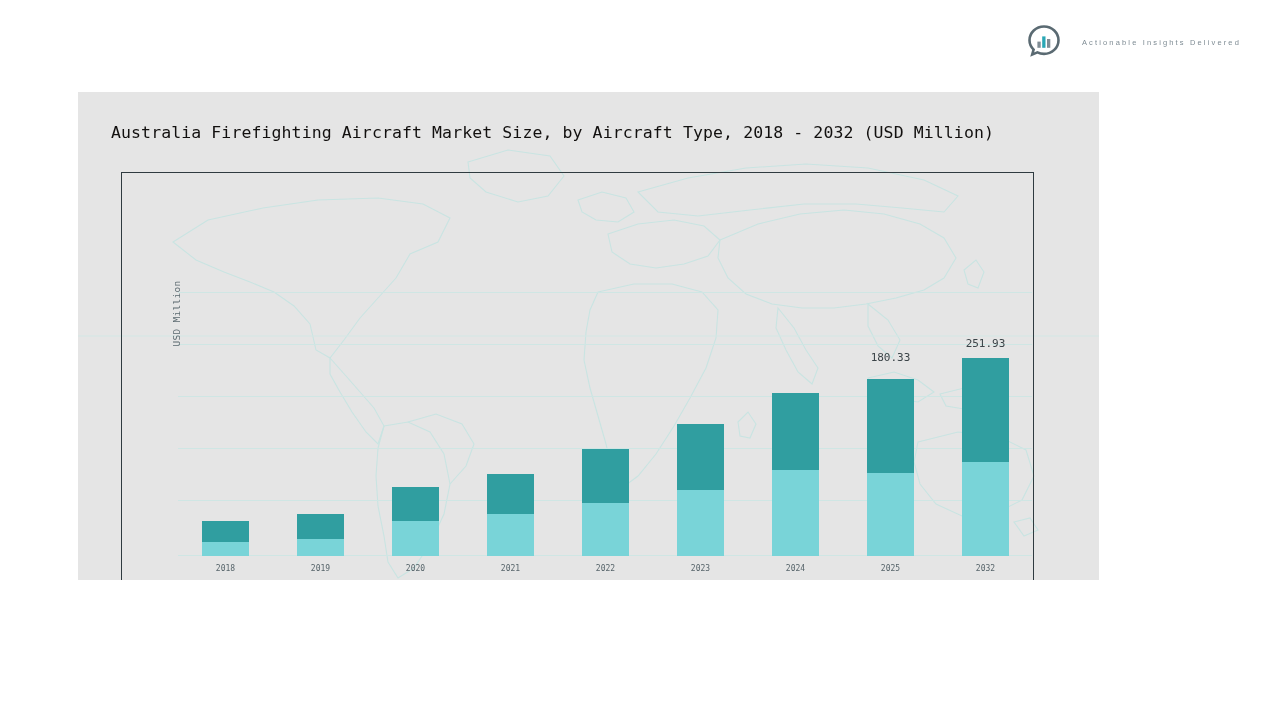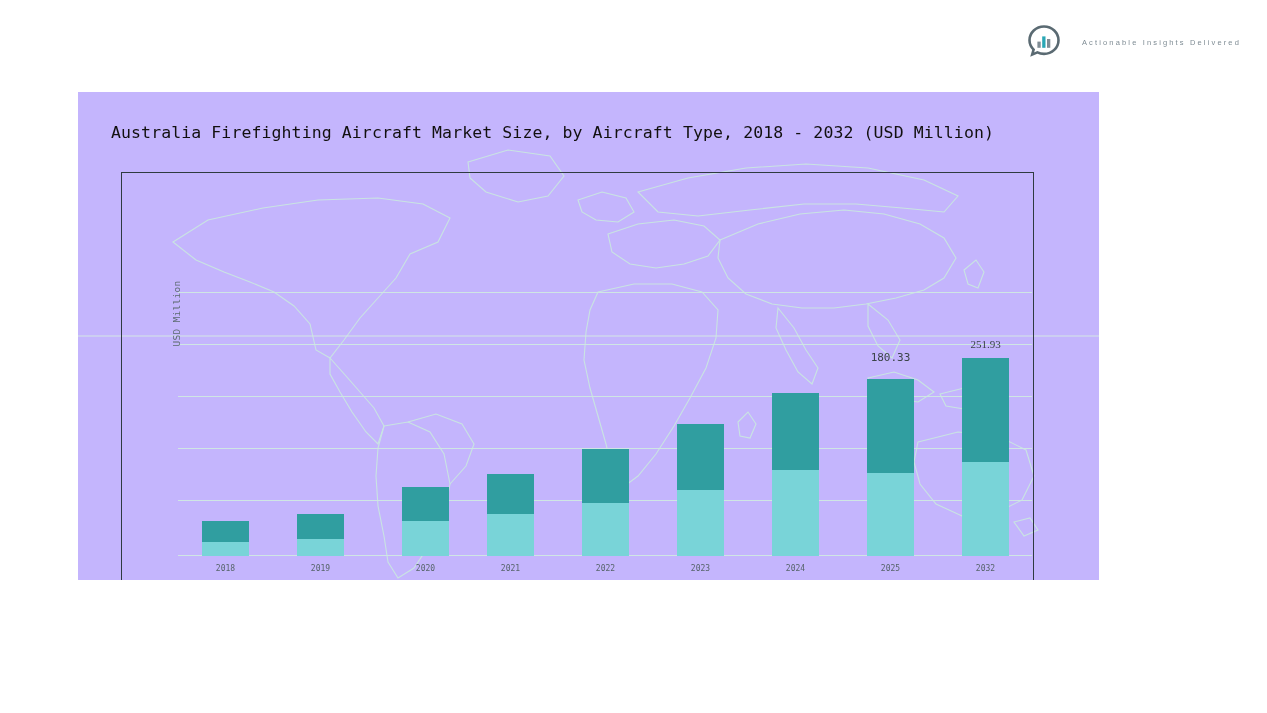--- a/index.html
+++ b/index.html
@@ -29,21 +29,21 @@
   #brand-tagline{
     font-family:"Liberation Sans", sans-serif;
     font-size:7.5px; letter-spacing:2.15px; color:#7f8c94;
     margin-top:4px; margin-left:12px; white-space:nowrap;
   }
 
   
   #panel{
     position:absolute; left:78px; top:92px;
     width:1021px; height:488px;
-    background:#c4b5fd;
+    background:#e5e5e5;
     overflow:hidden;
   }
   #panel-map{ position:absolute; inset:0; width:100%; height:100%; }
 
   #chart-title{
     position:absolute; left:33px; top:31px;
     font-size:16.5px; color:#12100f; letter-spacing:.1px;
     white-space:nowrap;
   }
 
@@ -184,21 +184,21 @@
         <span class="seg seg-roto" style="height:14px;"></span>
         <span class="bar-xlabel">2018</span>
       </div>
 
       <div class="bar-group" style="left:119px;">
         <span class="seg seg-fixed" style="height:25px;"></span>
         <span class="seg seg-roto" style="height:17px;"></span>
         <span class="bar-xlabel">2019</span>
       </div>
 
-      <div class="bar-group" style="left:224px;">
+      <div class="bar-group" style="left:214px;">
         <span class="seg seg-fixed" style="height:34px;"></span>
         <span class="seg seg-roto" style="height:35px;"></span>
         <span class="bar-xlabel">2020</span>
       </div>
 
       <div class="bar-group" style="left:309px;">
         <span class="seg seg-fixed" style="height:40px;"></span>
         <span class="seg seg-roto" style="height:42px;"></span>
         <span class="bar-xlabel">2021</span>
       </div>
@@ -222,21 +222,21 @@
       </div>
 
       <div class="bar-group" style="left:689px;">
         <span class="bar-total-label" style="bottom:192px;">180.33</span>
         <span class="seg seg-fixed" style="height:94px;"></span>
         <span class="seg seg-roto" style="height:83px;"></span>
         <span class="bar-xlabel">2025</span>
       </div>
 
       <div class="bar-group" style="left:784px;">
-        <span class="bar-total-label" style="bottom:206px;font-family:Liberation Serif, serif;">251.93</span>
+        <span class="bar-total-label" style="bottom:206px;">251.93</span>
         <span class="seg seg-fixed" style="height:104px;"></span>
         <span class="seg seg-roto" style="height:94px;"></span>
         <span class="bar-xlabel">2032</span>
       </div>
     </div>
 
   </div>
 
 </div>
 

